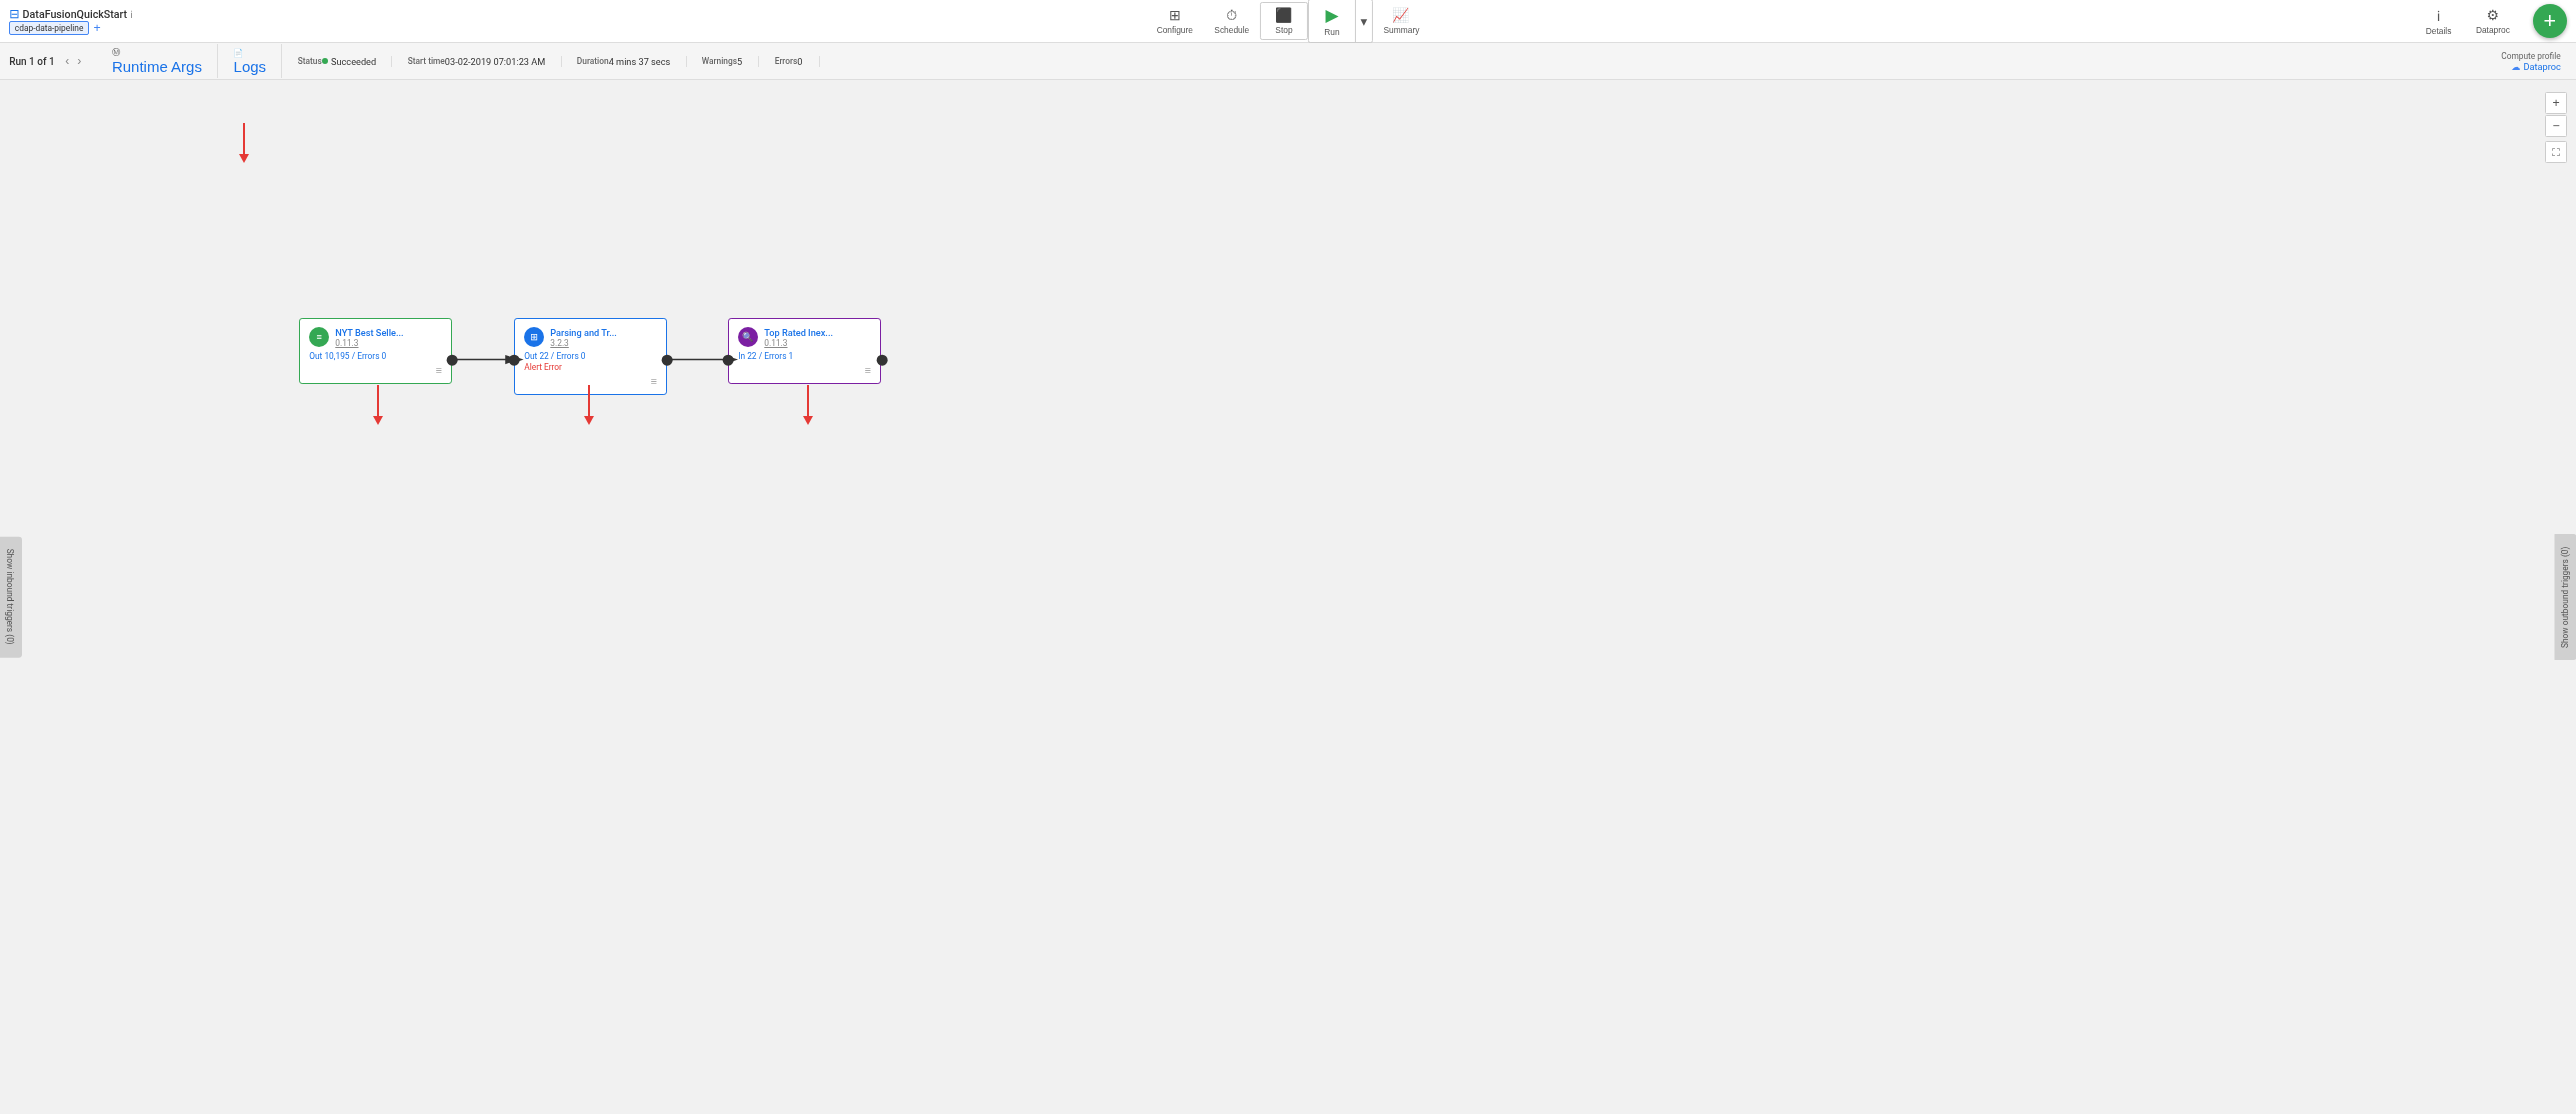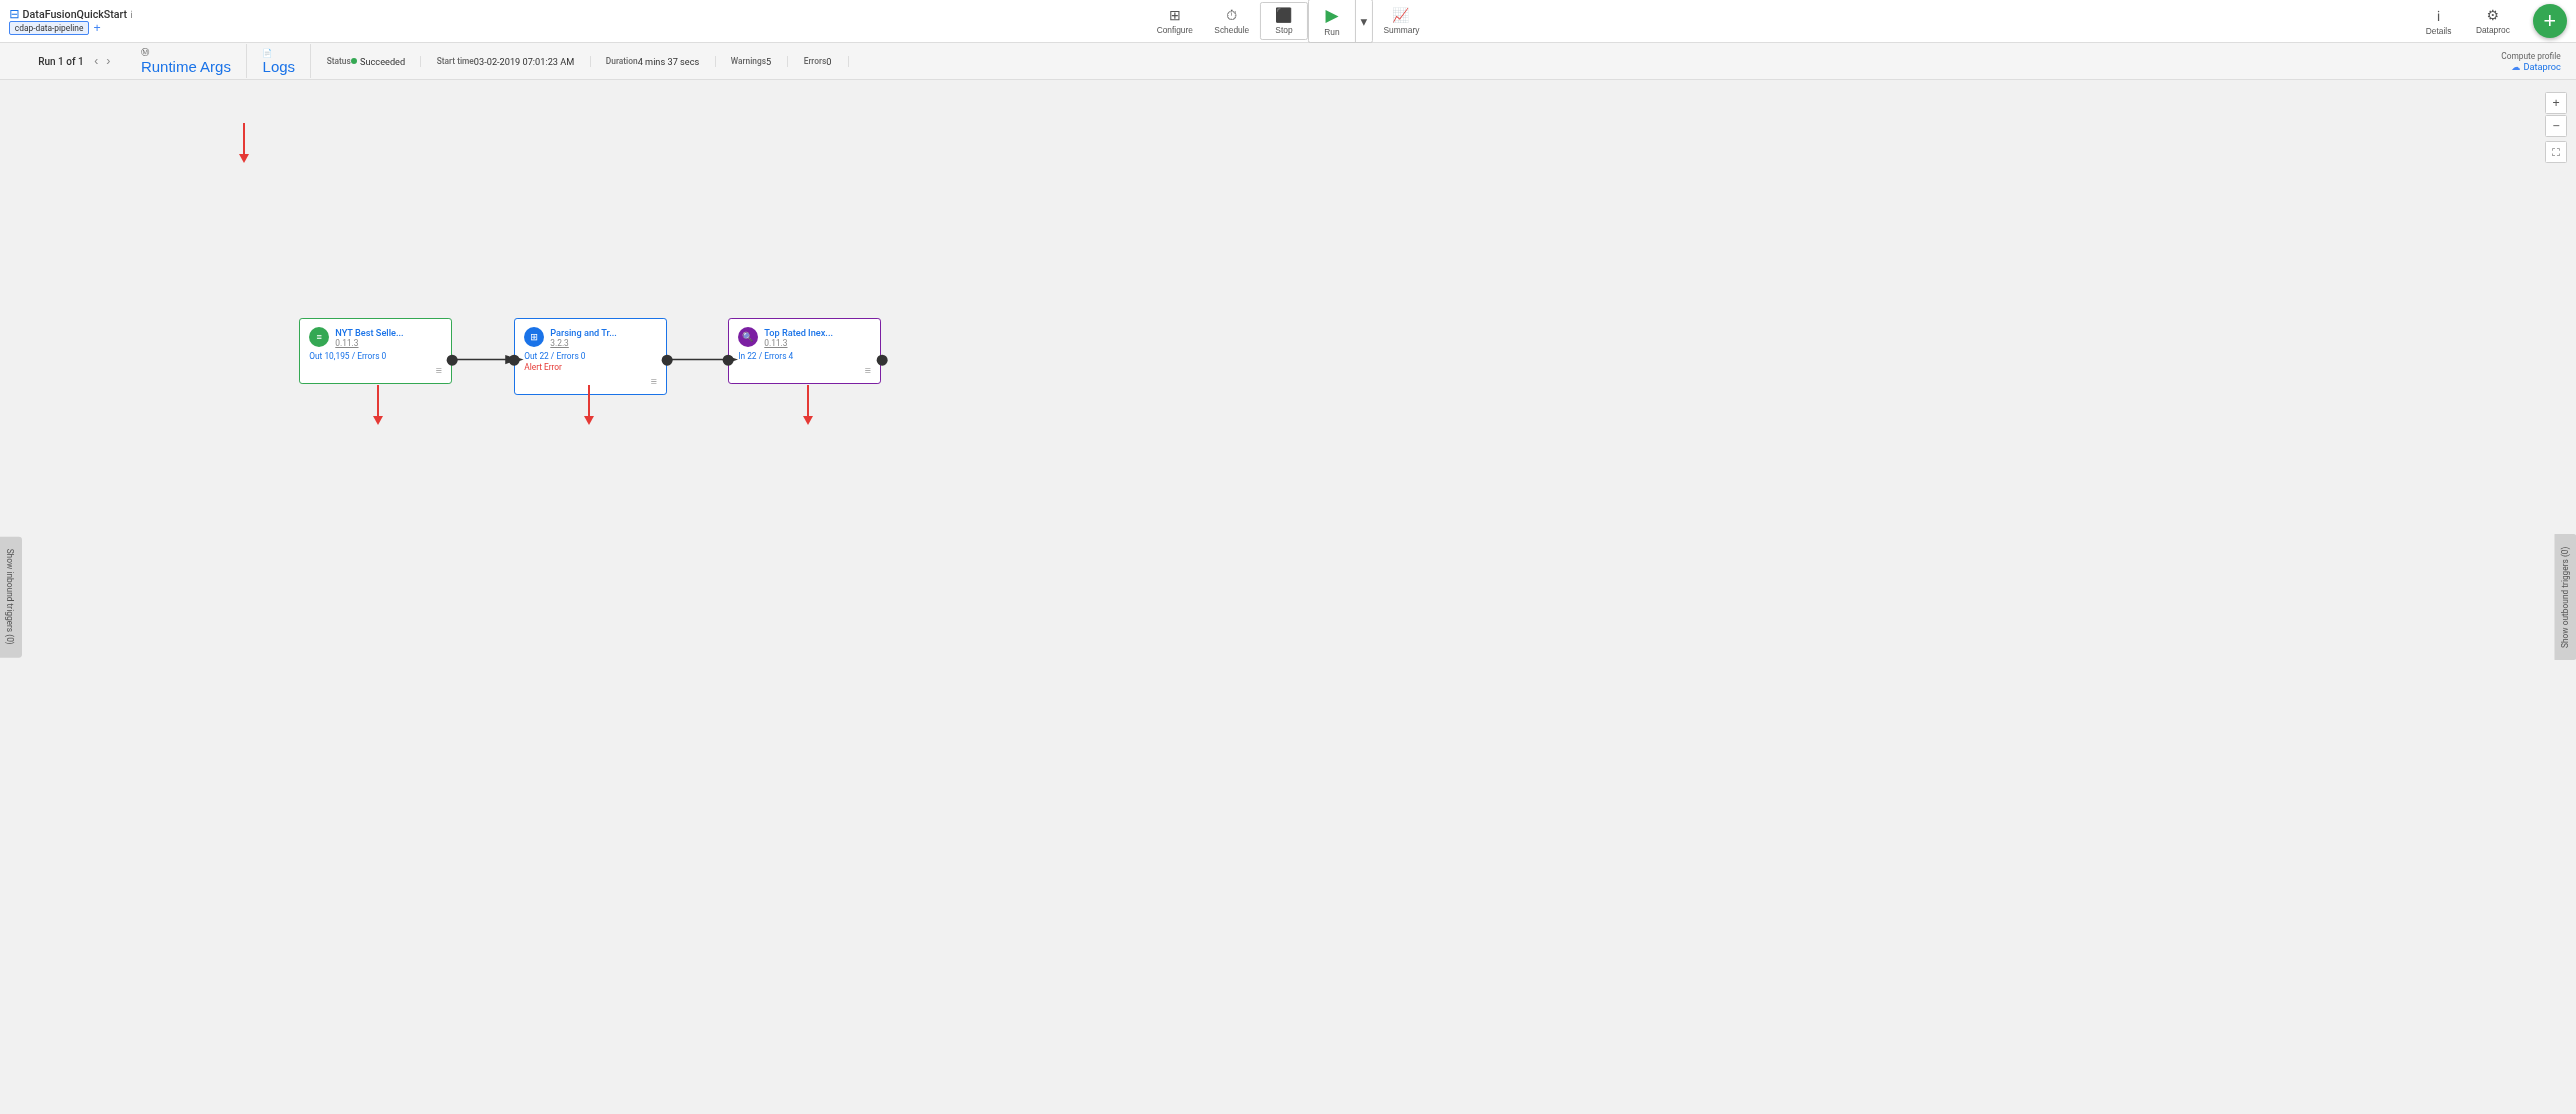--- a/index.html
+++ b/index.html
@@ -84,21 +84,21 @@
       display: flex; align-items: center;
       background: #f5f5f5;
       border-bottom: 0.8px solid #ddd;
       height: 37px;
       padding: 0 9.2px;
       gap: 0;
     }
     .run-nav {
       display: flex; align-items: center; gap: 1.5px; margin-right: 12.3px;
     }
-    .run-label { font-size: 10px; font-weight: 500; color: #333; margin-right: 6.1px; margin-left: 29px; }
+    .run-label { font-size: 10px; font-weight: 500; color: #333; margin-right: 6.1px; }
     .run-nav-btn {
       background: none; border: none; cursor: pointer;
       color: #888; font-size: 12.3px; padding: 1.5px 3.1px;
     }
     .run-section {
       display: flex; flex-direction: row;
       padding: 0 15.3px;
       border-right: 0.8px solid #ddd;
       justify-content: center;
       min-width: 61px;
@@ -449,21 +449,21 @@
   <div class="pipeline-node sink" style="left: 728px; top: 238px;">
     <div class="node-header">
       <div class="node-icon purple">
         <span>🔍</span>
       </div>
       <div class="node-title-wrap">
         <div class="node-name">Top Rated Inex...</div>
         <div class="node-version">0.11.3</div>
       </div>
     </div>
-    <div class="node-stats">In 22 / Errors 4</div>
+    <div class="node-stats">In 22 / Errors 1</div>
     <div class="node-menu-icon">≡</div>
   </div>
 
   <div class="red-arrow" style="left: 373px; top: 305px;">
     <div class="arrow-shaft" style="height: 31px;"></div>
     <div class="arrow-head"></div>
   </div>
 
   <div class="red-arrow" style="left: 584px; top: 305px;">
     <div class="arrow-shaft" style="height: 31px;"></div>

